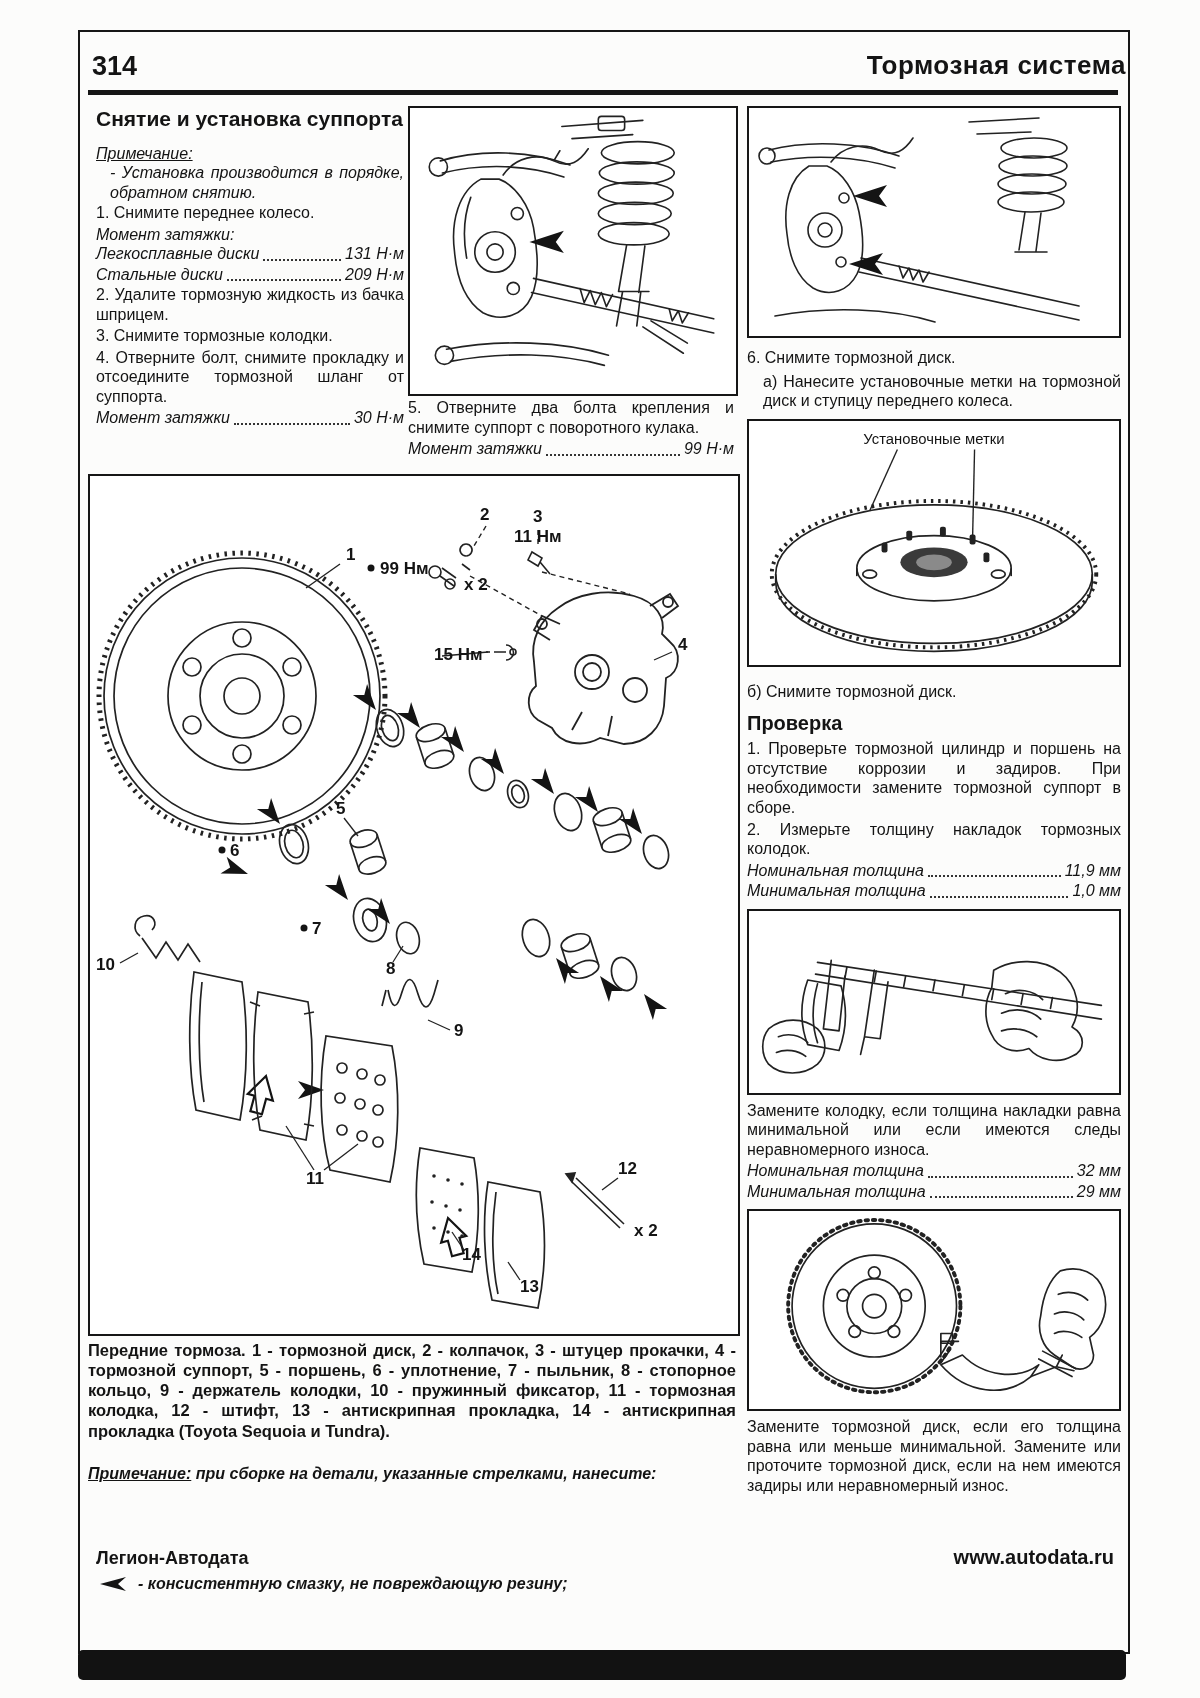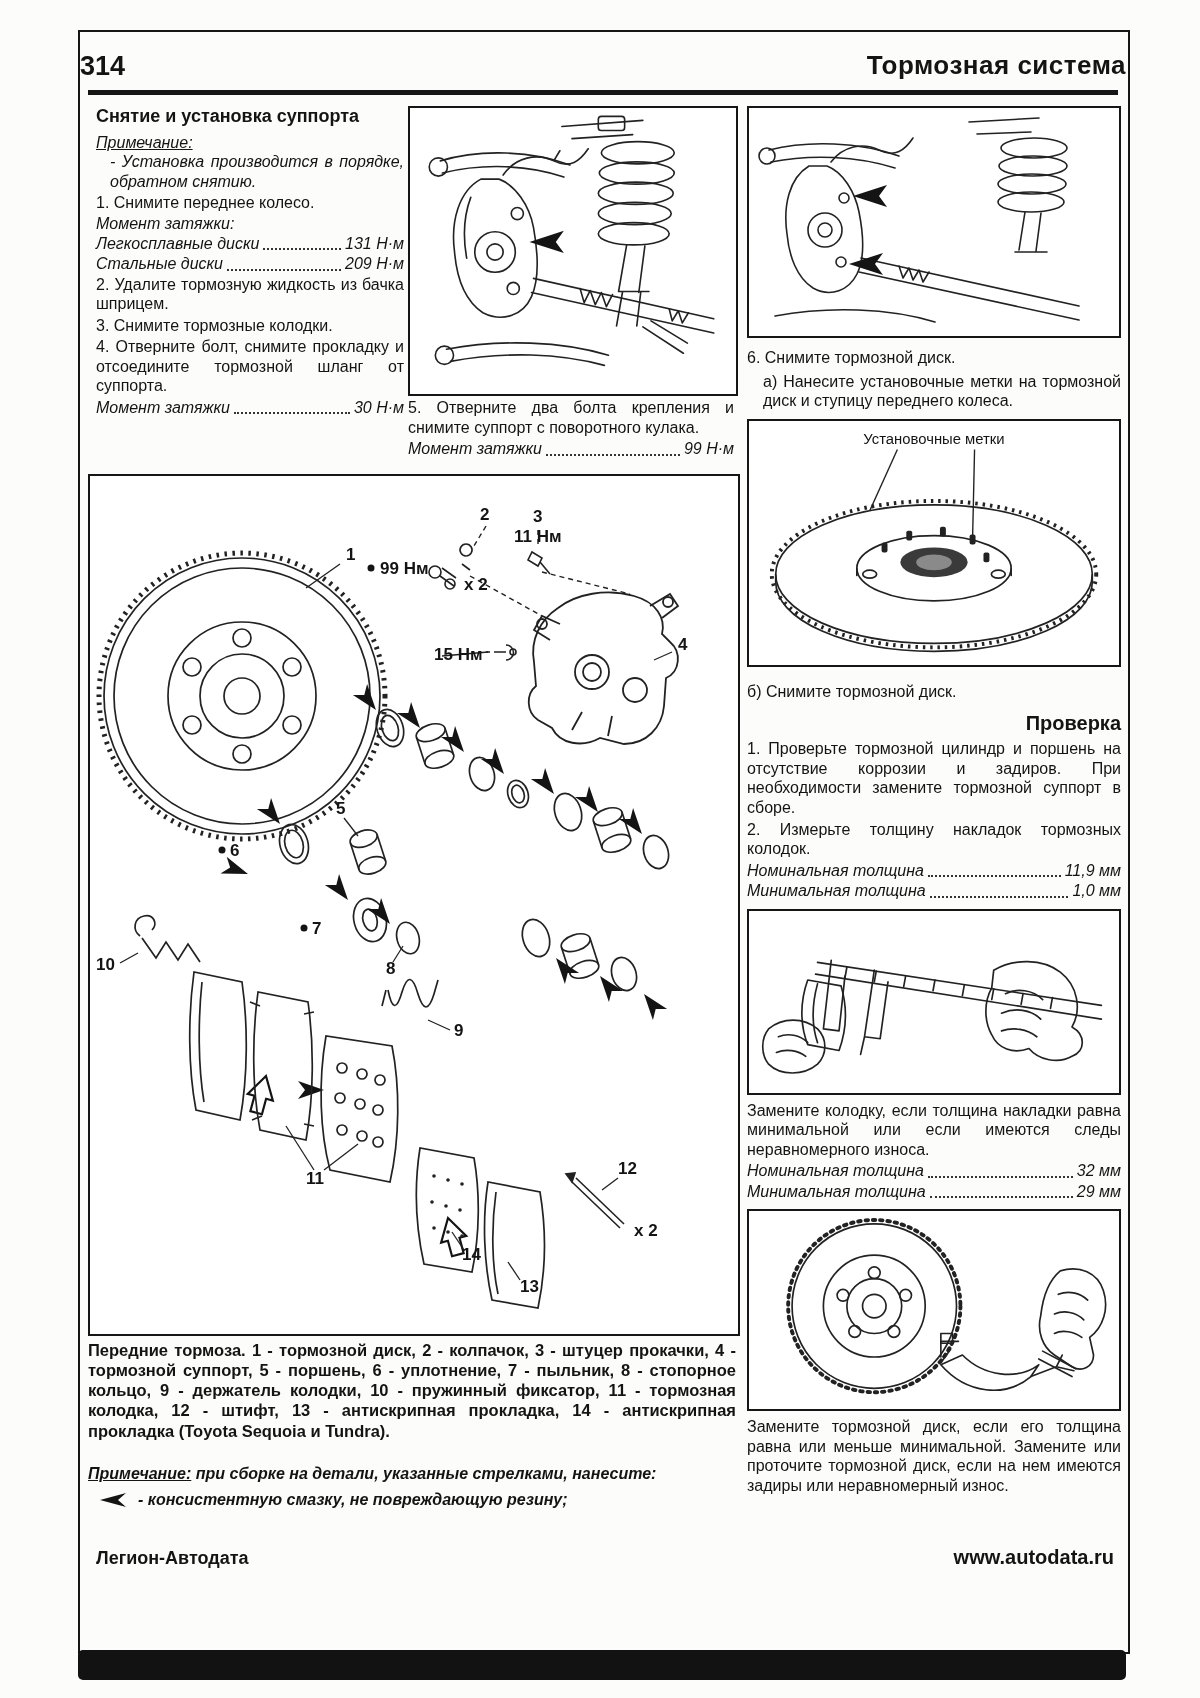--- a/index.html
+++ b/index.html
@@ -1,47 +1,47 @@
 <!DOCTYPE html>
 <html><head>
 <meta charset="utf-8">
 <style>
   html,body{margin:0;padding:0;background:#d9d9d9;}
   .page{position:relative;width:1200px;height:1698px;background:#fcfcfb;color:#141414;
         font-family:"Liberation Sans",sans-serif;font-size:16px;line-height:1.22;overflow:hidden;margin:0 auto;}
   .frame{position:absolute;left:78px;top:30px;width:1048px;height:1620px;border:2px solid #161616;}
   .bottombar{position:absolute;left:78px;top:1650px;width:1048px;height:30px;background:#121212;border-radius:5px;}
-  .pagenum{position:absolute;left:80px;top:50px;font-size:27px;font-weight:bold;}
+  .pagenum{position:absolute;left:92px;top:50px;font-size:27px;font-weight:bold;}
   .pagetitle{position:absolute;left:78px;top:50px;width:1048px;text-align:right;font-size:26px;font-weight:bold;letter-spacing:.5px;}
   .headrule{position:absolute;left:88px;top:90px;width:1030px;height:5px;background:#161616;}
   .col{position:absolute;text-align:justify;}
   .col-left{left:96px;top:106px;width:308px;}
   .col-right{left:747px;top:106px;width:374px;}
-  .h2{font-size:18px;font-weight:bold;margin:0 0 5px;text-align:left;}
-  .h3{font-size:20px;font-weight:bold;margin:10px 0 4px;text-align:right;}
+  .h2{font-size:21px;font-weight:bold;margin:0 0 12px;text-align:left;}
+  .h3{font-size:20px;font-weight:bold;margin:10px 0 4px;text-align:left;}
   .it{font-style:italic;}
   .u{text-decoration:underline;}
   .note-item{font-style:italic;padding-left:14px;margin-bottom:1px;}
   .step{margin-bottom:2px;}
   .ind{padding-left:16px;}
   .specrow{display:flex;font-style:italic;margin-bottom:1px;}
   .specrow .lab,.specrow .val{white-space:nowrap;}
   .specrow .dots{flex:1;border-bottom:2px dotted #333;margin:0 4px 3px;}
   .figbox{border:2px solid #161616;background:#fff;overflow:hidden;}
   .fig-mid{position:absolute;left:408px;top:106px;width:326px;height:286px;}
   .cap-mid{position:absolute;left:408px;top:398px;width:326px;text-align:justify;}
   .fig-r1{height:228px;margin-bottom:10px;}
   .fig-r2{height:244px;margin:8px 0 15px;}
   .fig-r3{height:182px;margin:8px 0 6px;}
   .fig-r4{height:198px;margin:8px 0 6px;}
   .rc-block{margin-bottom:4px;}
   .diagram{position:absolute;left:88px;top:474px;width:648px;height:858px;}
   .caption{position:absolute;left:88px;top:1340px;width:648px;font-weight:bold;text-align:justify;font-size:16.5px;}
   .bnote{position:absolute;left:88px;top:1464px;width:648px;font-weight:bold;font-style:italic;}
-  .legend{position:absolute;left:88px;top:1490px;width:648px;font-weight:bold;font-style:italic;}
+  .legend{position:absolute;left:88px;top:1574px;width:648px;font-weight:bold;font-style:italic;}
   .legend .row{display:flex;align-items:center;gap:10px;margin-bottom:7px;padding-left:10px;}
   .footer-l{position:absolute;left:96px;top:1548px;font-size:18px;font-weight:bold;}
   .footer-r{position:absolute;right:86px;top:1545px;font-size:20px;font-weight:bold;}
   svg{display:block;width:100%;height:100%;}
   svg text{font-family:"Liberation Sans",sans-serif;font-weight:bold;font-size:17px;fill:#141414;}
   svg text.small{font-size:15px;font-weight:normal;}
 </style>
 </head>
 <body>
 

